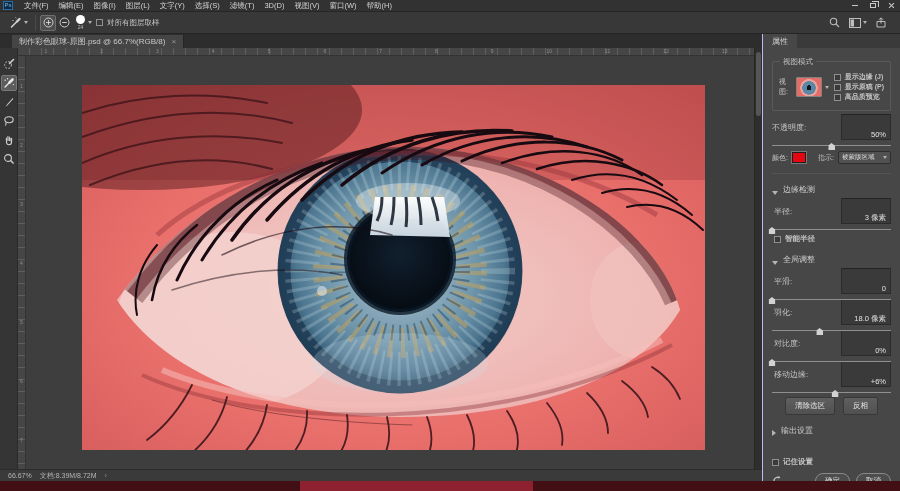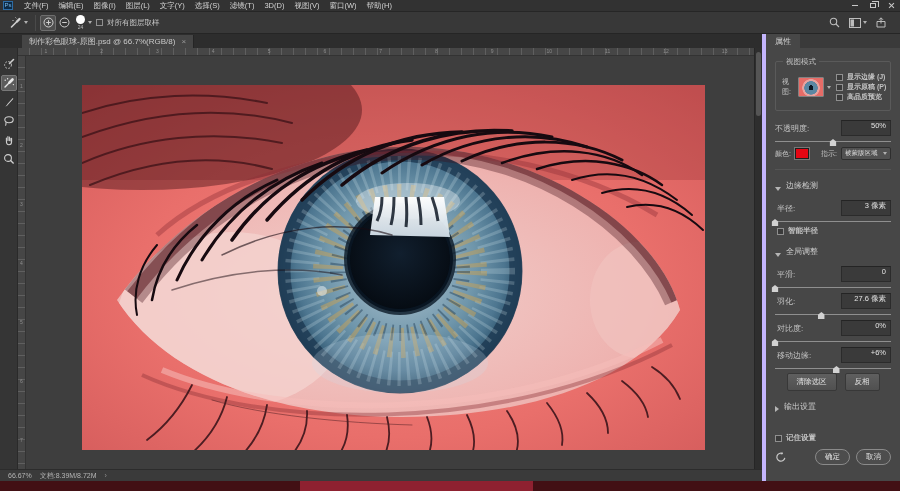--- a/index.html
+++ b/index.html
@@ -36,21 +36,21 @@
   .brush-circle { width:9px; height:9px; border-radius:50%; background:#fff; }
   .brush-size { font-size:5px; color:#bbb; margin-top:1px; }
   .checkbox { width:7px; height:7px; border:1px solid #8f8f8f; background:#3a3a3a; flex:none; }
   .opt-check { display:flex; align-items:center; gap:4px; font-size:7.5px; }
   .tr-icons { display:flex; align-items:center; gap:9px; margin-left:auto; padding-right:8px; }
 
   
   .mainrow { flex:1; display:flex; min-height:0; }
   .left-col { width:762px; display:flex; flex-direction:column; min-height:0; }
 
-  .tabbar { height:14px; background:#2d2d2d; display:flex; align-items:flex-end; padding-left:22px; }
+  .tabbar { height:14px; background:#2d2d2d; display:flex; align-items:flex-end; padding-left:12px; }
   .doc-tab { height:13px; background:#454545; color:#c9c9c9; font-size:8px; display:flex; align-items:center;
     gap:6px; padding:0 7px; border-right:1px solid #252525; }
   .doc-tab .close { color:#9a9a9a; font-size:8px; }
 
   .canvasrow { flex:1; display:flex; min-height:0; }
   .toolbar { width:18px; background:#353535; border-right:1px solid #2a2a2a; display:flex; flex-direction:column;
     align-items:center; padding-top:8px; gap:3px; }
   .tool { width:16px; height:16px; display:flex; align-items:center; justify-content:center; border-radius:2px; }
   .tool.selected { background:#5c5c5c; border:1px solid #787878; }
   .tool svg { display:block; }
@@ -67,37 +67,37 @@
   .canvas-image { position:absolute; left:56px; top:29px; width:623px; height:365px; }
 
   .scrollstrip { width:8px; background:#2e2e2e; border-left:1px solid #262626; position:relative; }
   .scrollthumb { position:absolute; top:4px; left:1px; width:5px; height:64px; background:#555; border-radius:3px; }
 
   .statusbar { height:12px; background:#3a3a3a; border-top:1px solid #2c2c2c; display:flex; align-items:center;
     gap:8px; font-size:7px; color:#b5b5b5; padding:0 8px; }
   .statusbar .chev { color:#8f8f8f; }
 
   
-  .panel { width:138px; background:#474747; border-left:4px solid #c4b5fd; display:flex; flex-direction:column; }
+  .panel { width:138px; background:#474747; border-left:1px solid #c4b5fd; display:flex; flex-direction:column; }
   .panel-tabs { height:14px; background:#3a3a3a; display:flex; align-items:flex-end; }
   .panel-tab { background:#474747; color:#cfcfcf; font-size:8px; padding:2px 9px 1px; }
-  .panel-body { flex:1; padding:5px 9px 16px; display:flex; flex-direction:column; color:#c2c2c2; font-size:8px; min-height:0; }
+  .panel-body { flex:1; padding:5px 9px 2px; display:flex; flex-direction:column; color:#c2c2c2; font-size:8px; min-height:0; }
 
   .groupbox { position:relative; border:1px solid #5a5a5a; border-radius:2px; margin-top:8px; padding:9px 6px 7px; }
   .groupbox > .legend { position:absolute; top:-5px; left:7px; background:#474747; padding:0 3px; font-size:7.5px; color:#c4c4c4; }
   .vm-content { display:flex; gap:5px; }
   .vm-left { display:flex; align-items:center; gap:3px; }
   .vm-thumb { width:30px; height:20px; border:1px solid #828282; border-radius:1px;
     background:radial-gradient(circle at 50% 55%, #0a1622 0 2.5px, #5b87a2 2.5px 6.5px, #e8a39f 7px 8.5px, #e66c67 9px); }
   .vm-checks { display:flex; flex-direction:column; justify-content:space-between; padding:1px 0; flex:1; }
   .check-row { display:flex; align-items:center; gap:4px; font-size:7px; white-space:nowrap;font-weight:bold; }
 
-  .prow { display:flex; align-items:center; justify-content:space-between; margin-top:9px; }
-  .vbox { width:50px; height:16px; background:#3a3a3a; border:1px solid #2b2b2b; border-top-color:#242424;
-    color:#e2e2e2; font-size:7.5px; display:flex; align-items:flex-start; justify-content:flex-end; padding:0 4px; }
+  .prow { display:flex; align-items:center; justify-content:space-between; margin-top:3px; }
+  .vbox { width:50px; height:26px; background:#3a3a3a; border:1px solid #2b2b2b; border-top-color:#242424;
+    color:#e2e2e2; font-size:7.5px; display:flex; align-items:flex-end; justify-content:flex-end; padding:0 4px; }
   .slider { position:relative; height:9px; margin-top:2px; }
   .slider .track { position:absolute; left:0; right:0; top:3px; height:1px; background:#8f8f8f; }
   .slider .thumb { position:absolute; top:1px; width:7px; height:7px; background:#d2d2d2;
     clip-path:polygon(50% 0,100% 40%,100% 100%,0 100%,0 40%); transform:translateX(-50%); }
 
   .colorrow { display:flex; align-items:center; margin-top:9px; gap:4px; font-size:7px; }
   .swatch { width:14px; height:11px; border:1px solid #1e1e1e; outline:1px solid #777; }
   .dropdown { flex:1; height:13px; background:#515151; border:1px solid #2e2e2e; border-radius:2px;
     display:flex; align-items:center; justify-content:space-between; padding:0 3px; font-size:6.5px; color:#dedede; white-space:nowrap; }
 
@@ -497,21 +497,21 @@
             </div>
         </div>
         <div class="slider">
           <div class="track"></div>
           <div class="thumb" style="left: 0%;"></div>
         </div>
 
         <div class="prow indent">
           <span>羽化:</span>
           <div class="vbox">
-              <span>27.6 像素</span>
+              <span>18.0 像素</span>
             </div>
         </div>
         <div class="slider">
           <div class="track"></div>
           <div class="thumb" style="left: 40%;"></div>
         </div>
 
         <div class="prow indent">
           <span>对比度:</span>
           <div class="vbox">

